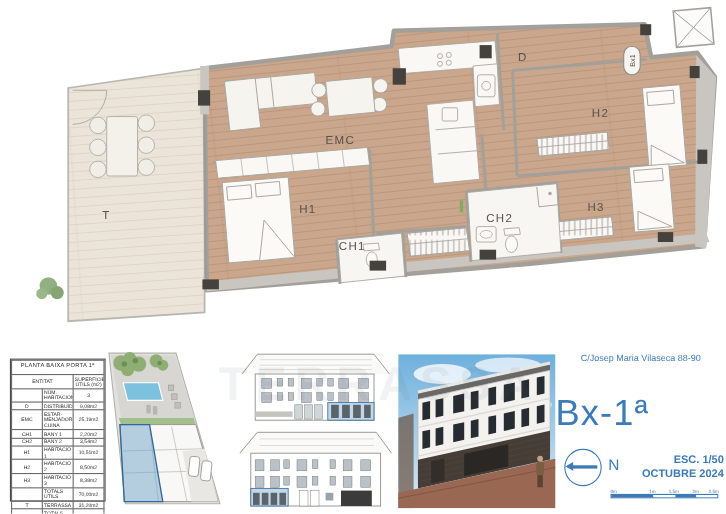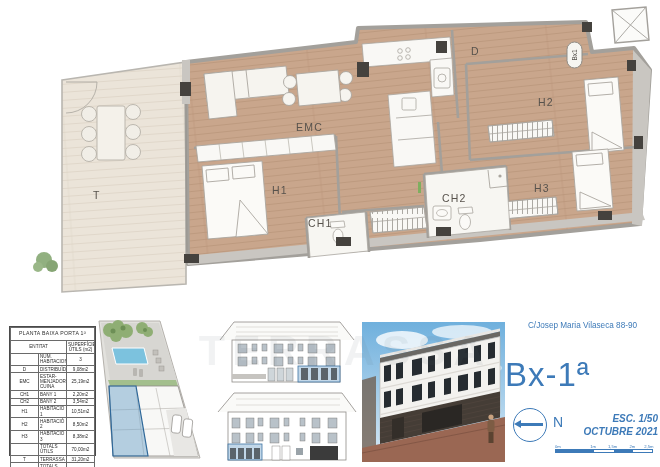--- a/index.html
+++ b/index.html
@@ -24,21 +24,21 @@
   #render-panel{left:362px;top:322px;}
 
   #info-panel{left:505px;top:320px;width:155px;height:147px;color:#3d7ab8;}
   .addr{font-size:8.2px;line-height:1.35;text-align:center;font-weight:normal;}
   .unit{position:absolute;left:0;right:6px;top:36px;font-size:33px;text-align:left;letter-spacing:1px;}
   .compass{position:absolute;left:8px;top:88px;width:32px;height:32px;border:1.4px solid #3d7ab8;border-radius:50%;}
   .compass .line{position:absolute;left:5px;top:14px;width:24px;height:3px;background:#3d7ab8;}
   .compass .head{position:absolute;left:0px;top:11px;width:0;height:0;
                  border-top:4.5px solid transparent;border-bottom:4.5px solid transparent;border-right:7px solid #3d7ab8;}
   .north{position:absolute;left:48px;top:94px;font-size:14px;}
-  .escdate{position:absolute;right:2px;top:92px;text-align:right;font-size:10px;font-weight:bold;line-height:1.3;font-style:italic;}
+  .escdate{position:absolute;right:2px;top:92px;text-align:right;font-size:10px;font-weight:bold;line-height:1.3;}
   .scalebar{position:absolute;left:50px;top:124px;width:98px;}
   .sb-labels{position:relative;height:5px;font-size:4.2px;color:#3d7ab8;}
   .sb-labels span{position:absolute;top:0;}
   .sb-bar{display:flex;height:3.5px;border:0.6px solid #3d7ab8;box-sizing:border-box;}
   .sb-bar .b{background:#3d7ab8;}
   .sb-bar .w{background:#fff;}
 
   .watermark{position:absolute;left:176px;top:326px;width:338px;height:48px;font-size:43px;font-weight:bold;
              color:#5d6b74;opacity:.08;letter-spacing:7px;text-align:center;overflow:hidden;pointer-events:none;z-index:6;}
 </style>
@@ -456,21 +456,21 @@
       <div>C/Josep Maria Vilaseca 88-90</div>
     </div>
     <div class="unit">Bx-1ª</div>
     <div class="compass">
       <div class="line"></div>
       <div class="head"></div>
     </div>
     <div class="north">N</div>
     <div class="escdate">
       <div>ESC. 1/50</div>
-      <div>OCTUBRE 2021</div>
+      <div>OCTUBRE 2024</div>
     </div>
     <div class="scalebar">
       <div class="sb-labels">
         <span style="left:0%">0m</span>
         <span style="left:36%">1m</span>
         <span style="left:54%">1,5m</span>
         <span style="left:76%">2m</span>
         <span style="left:91%">2,5m</span>
       </div>
       <div class="sb-bar">

